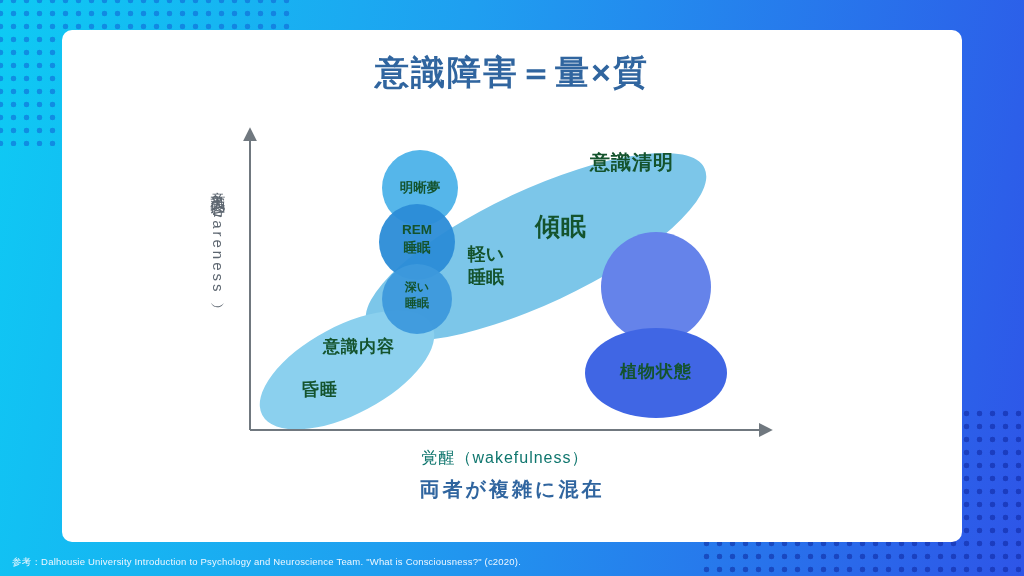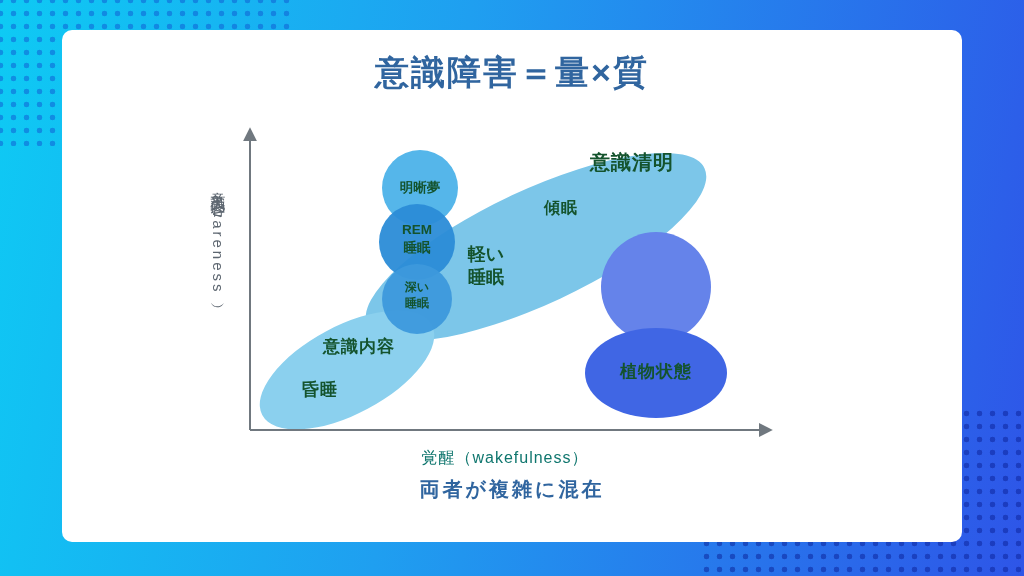--- a/index.html
+++ b/index.html
@@ -32,21 +32,21 @@
   .b-anesthesia { left:189px; top:296px; width:192px; height:88px;  background:#8bd0ee; transform:rotate(-28deg); z-index:1; }
   .b-lucid      { left:320px; top:120px; width:76px;  height:76px;  background:#55b6ea; z-index:2; }
   .b-rem        { left:317px; top:174px; width:76px;  height:76px;  background:#2b8cd7; opacity:.95; z-index:3; }
   .b-deep       { left:320px; top:234px; width:70px;  height:70px;  background:#3d99dc; opacity:.95; z-index:3; }
   .b-mcs        { left:539px; top:202px; width:110px; height:110px; background:#6583ea; z-index:2; }
   .b-veg        { left:523px; top:298px; width:142px; height:90px;  background:#4066e4; z-index:3; }
   .lbl { position:absolute; color:#14532d; font-weight:bold; text-align:center;
     transform:translate(-50%,-50%); z-index:6; line-height:1.3; white-space:nowrap; }
   .lbl span { display:block; }
   .lbl-clear      { left:570px; top:132px; font-size:20px; letter-spacing:1px; }
-  .lbl-drowsy     { left:499px; top:178px; font-size:16px; letter-spacing:1px; }
+  .lbl-drowsy     { left:499px; top:196px; font-size:25px; letter-spacing:1px; }
   .lbl-light      { left:424px; top:236px; font-size:18px; }
   .lbl-lucid      { left:358px; top:158px; font-size:13.5px; }
   .lbl-rem        { left:355px; top:209px; font-size:13.5px; }
   .lbl-deep       { left:355px; top:266px; font-size:12px; }
   .lbl-anesthesia { left:297px; top:317px; font-size:17px; letter-spacing:1px; }
   .lbl-coma       { left:258px; top:360px; font-size:17px; letter-spacing:1px; }
   .lbl-mcs        { left:595px; top:255px; font-size:17px; }
   .lbl-veg        { left:594px; top:342px; font-size:17px; letter-spacing:1px; }
   .footer { position:absolute; left:12px; top:556px; font-size:9.5px;
     color:#eef7ff; letter-spacing:.2px; z-index:2; }
@@ -99,13 +99,14 @@
       <span>深い</span>
       <span>睡眠</span>
     </div>
     <div class="lbl lbl-anesthesia">意識内容</div>
     <div class="lbl lbl-coma">昏睡</div>
     <div class="lbl lbl-veg">植物状態</div>
 
     <div class="bottom-msg">両者が複雑に混在</div>
   </div>
 
+  <div class="footer">参考：Dalhousie University Introduction to Psychology and Neuroscience Team. "What is Consciousness?" (c2020).</div>
 </div>
 
 </body></html>

